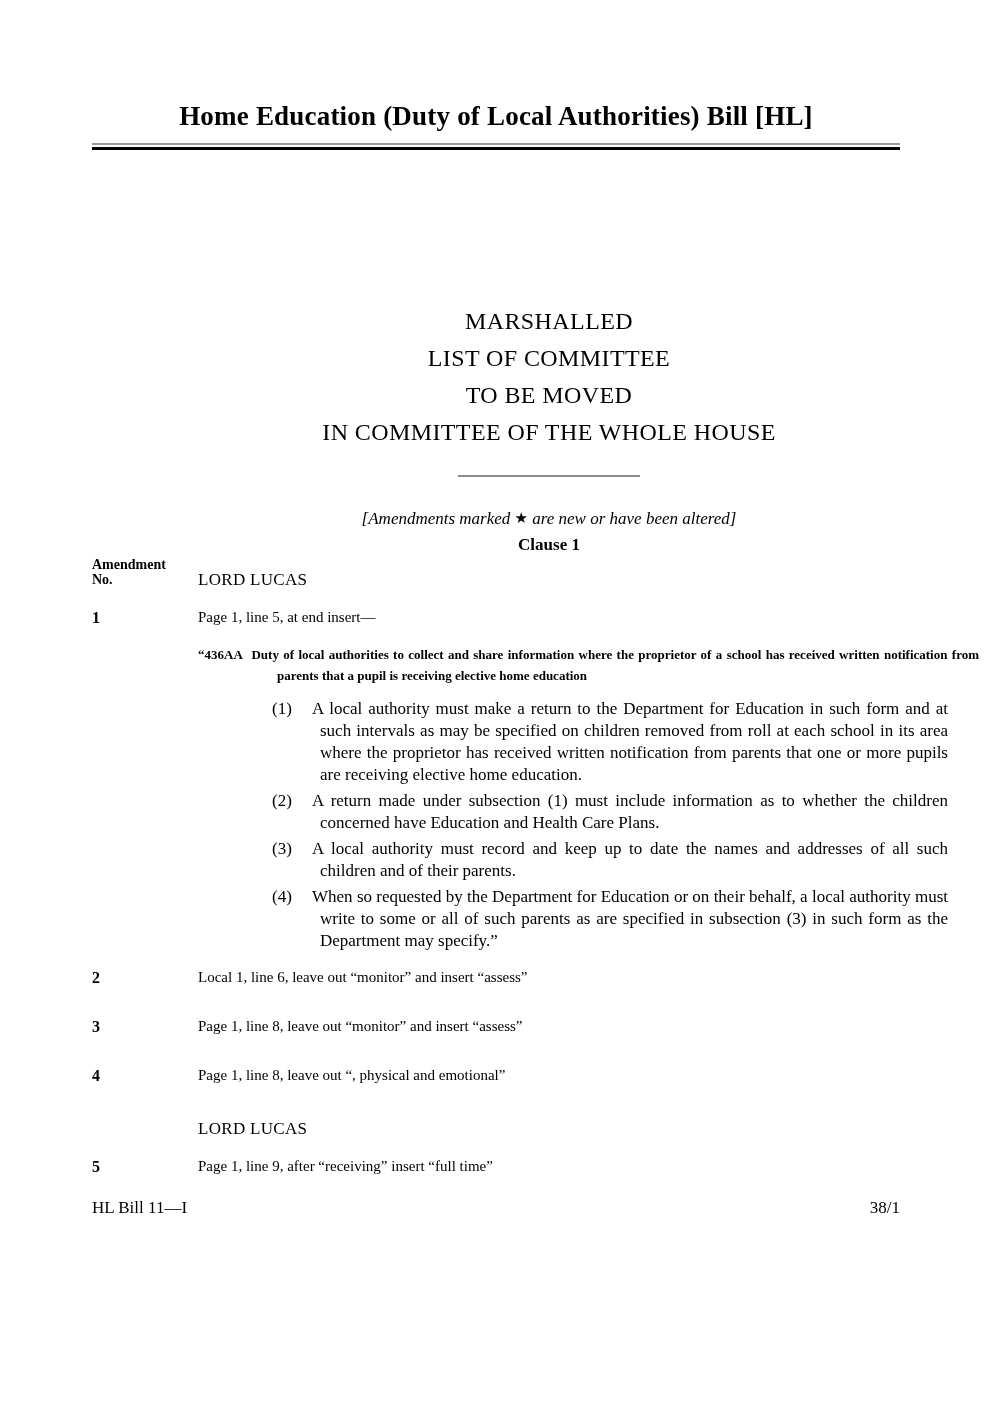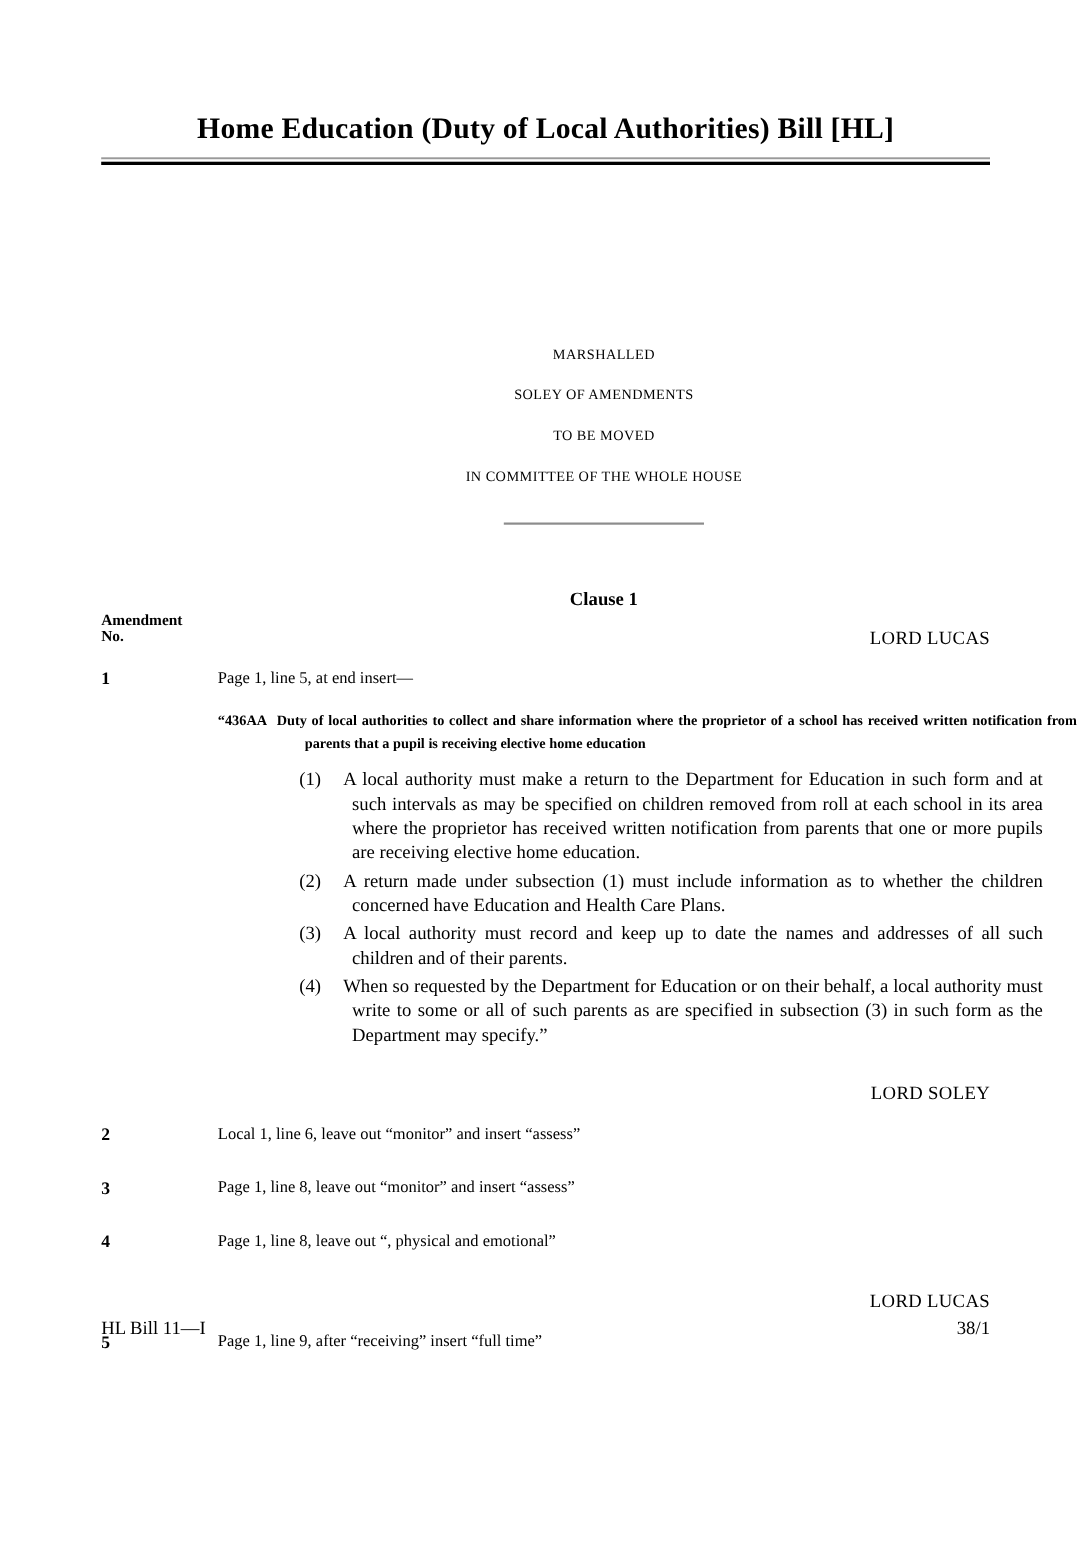--- a/index.html
+++ b/index.html
@@ -57,21 +57,21 @@
 
   
   .masthead {
     position: absolute;
     left: 198px;
     top: 303px;
     width: 702px;
     text-align: center;
   }
   .masthead .mh-line {
-    font-size: 13px;
+    font-size: 24px;
     line-height: 37px;
     letter-spacing: 0.4px;
   }
   .short-rule {
     width: 182px;
     height: 2px;
     background: #8c8c8c;
     margin: 24px auto 0 auto;
   }
 
@@ -113,21 +113,21 @@
     margin-left: 106px;
     width: 702px;
     text-align: center;
     font-size: 17px;
     font-weight: bold;
     line-height: 24px;
   }
   .sponsor {
     margin-left: 106px;
     width: 702px;
-    text-align: right;
+    text-align: left;
     font-size: 17px;
     line-height: 24px;
     letter-spacing: 0.3px;
     margin-top: 11px;
   }
 
   .amendment {
     position: relative;
     margin-top: 14px;
     min-height: 22px;
@@ -211,26 +211,27 @@
     <h1 class="doc-title">Home Education (Duty of Local Authorities) Bill [HL]</h1>
     <div class="rule-double">
       <div class="r-thin"></div>
       <div class="r-gap"></div>
       <div class="r-thick"></div>
     </div>
   </div>
 
   <div class="masthead">
     <div class="mh-line">MARSHALLED</div>
-    <div class="mh-line">SOLEY OF AMENDMENTS</div>
+    <div class="mh-line">LIST OF COMMITTEE</div>
     <div class="mh-line">TO BE MOVED</div>
     <div class="mh-line">IN COMMITTEE OF THE WHOLE HOUSE</div>
     <div class="short-rule"></div>
   </div>
 
+  <div class="note-line"><span>[</span><span>Amendments marked </span><span class="star">★</span><span> are new or have been altered</span><span>]</span></div>
 
   <div class="amend-no-head">
     <div>Amendment</div>
     <div>No.</div>
   </div>
 
   <div class="body-col">
 
     <div class="centre-head">Clause 1</div>
     <div class="sponsor">LORD LUCAS</div>
@@ -243,21 +244,20 @@
     <div class="quoted-head"><span>“436AA</span>&nbsp; <span>Duty of local authorities to collect and share information where the proprietor of a school has received written notification from parents that a pupil is receiving elective home education</span></div>
 
     <div class="subsection sub-first"><span class="sub-num">(1)</span><span>A local authority must make a return to the Department for Education in such form and at such intervals as may be specified on children removed from roll at each school in its area where the proprietor has received written notification from parents that one or more pupils are receiving elective home education.</span></div>
 
     <div class="subsection"><span class="sub-num">(2)</span><span>A return made under subsection (1) must include information as to whether the children concerned have Education and Health Care Plans.</span></div>
 
     <div class="subsection"><span class="sub-num">(3)</span><span>A local authority must record and keep up to date the names and addresses of all such children and of their parents.</span></div>
 
     <div class="subsection"><span class="sub-num">(4)</span><span>When so requested by the Department for Education or on their behalf, a local authority must write to some or all of such parents as are specified in subsection (3) in such form as the Department may specify.”</span></div>
 
-    <div class="sponsor gap-sponsor">LORD SOLEY</div>
 
     <div class="amendment">
       <div class="num">2</div>
       <div class="instr">Local 1, line 6, leave out “monitor” and insert “assess”</div>
     </div>
 
     <div class="amendment" style="margin-top:26px;">
       <div class="num">3</div>
       <div class="instr">Page 1, line 8, leave out “monitor” and insert “assess”</div>
     </div>

